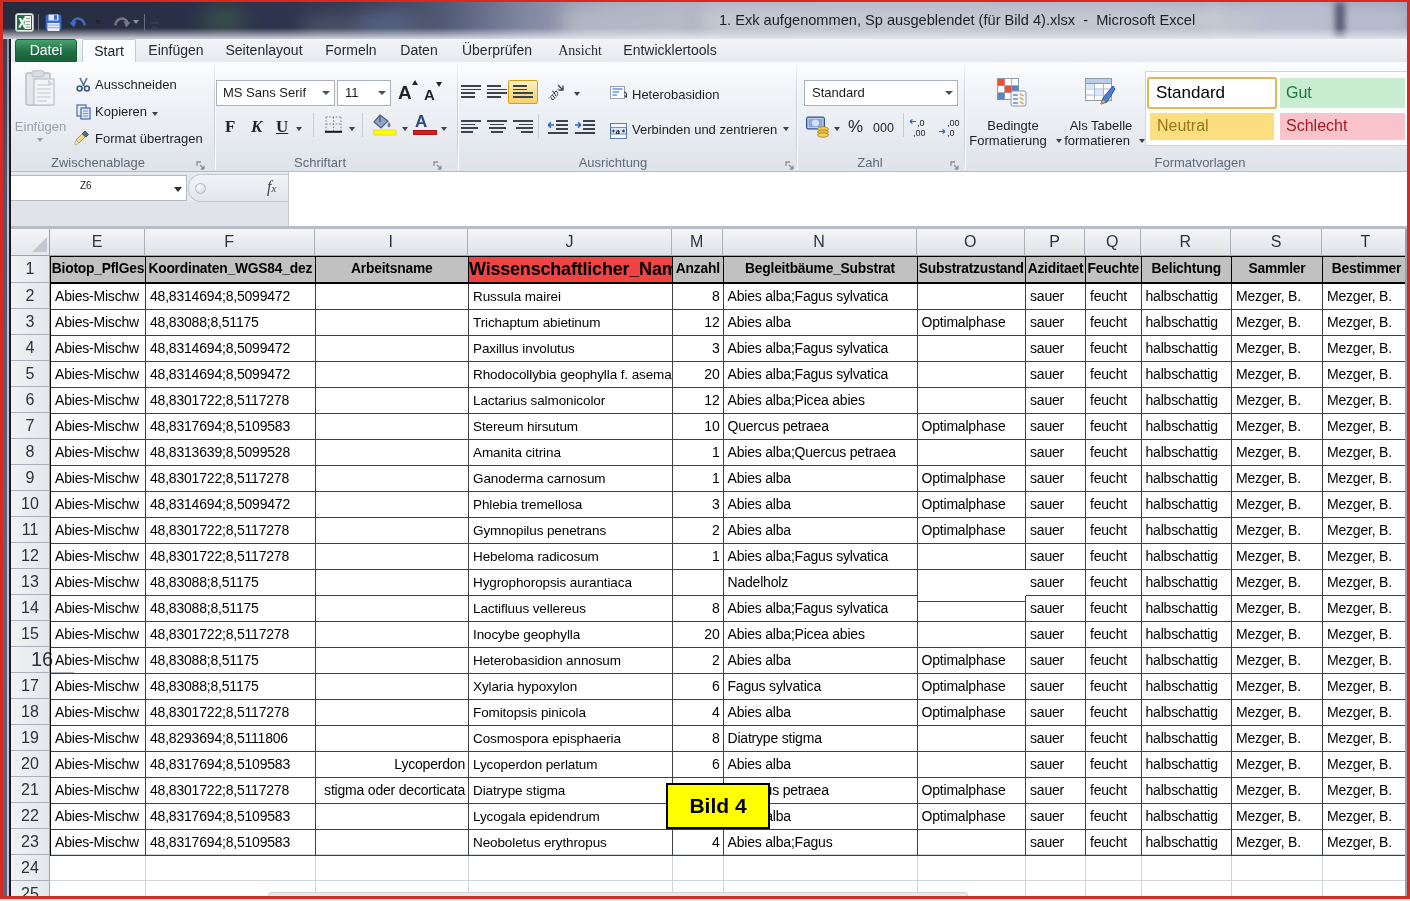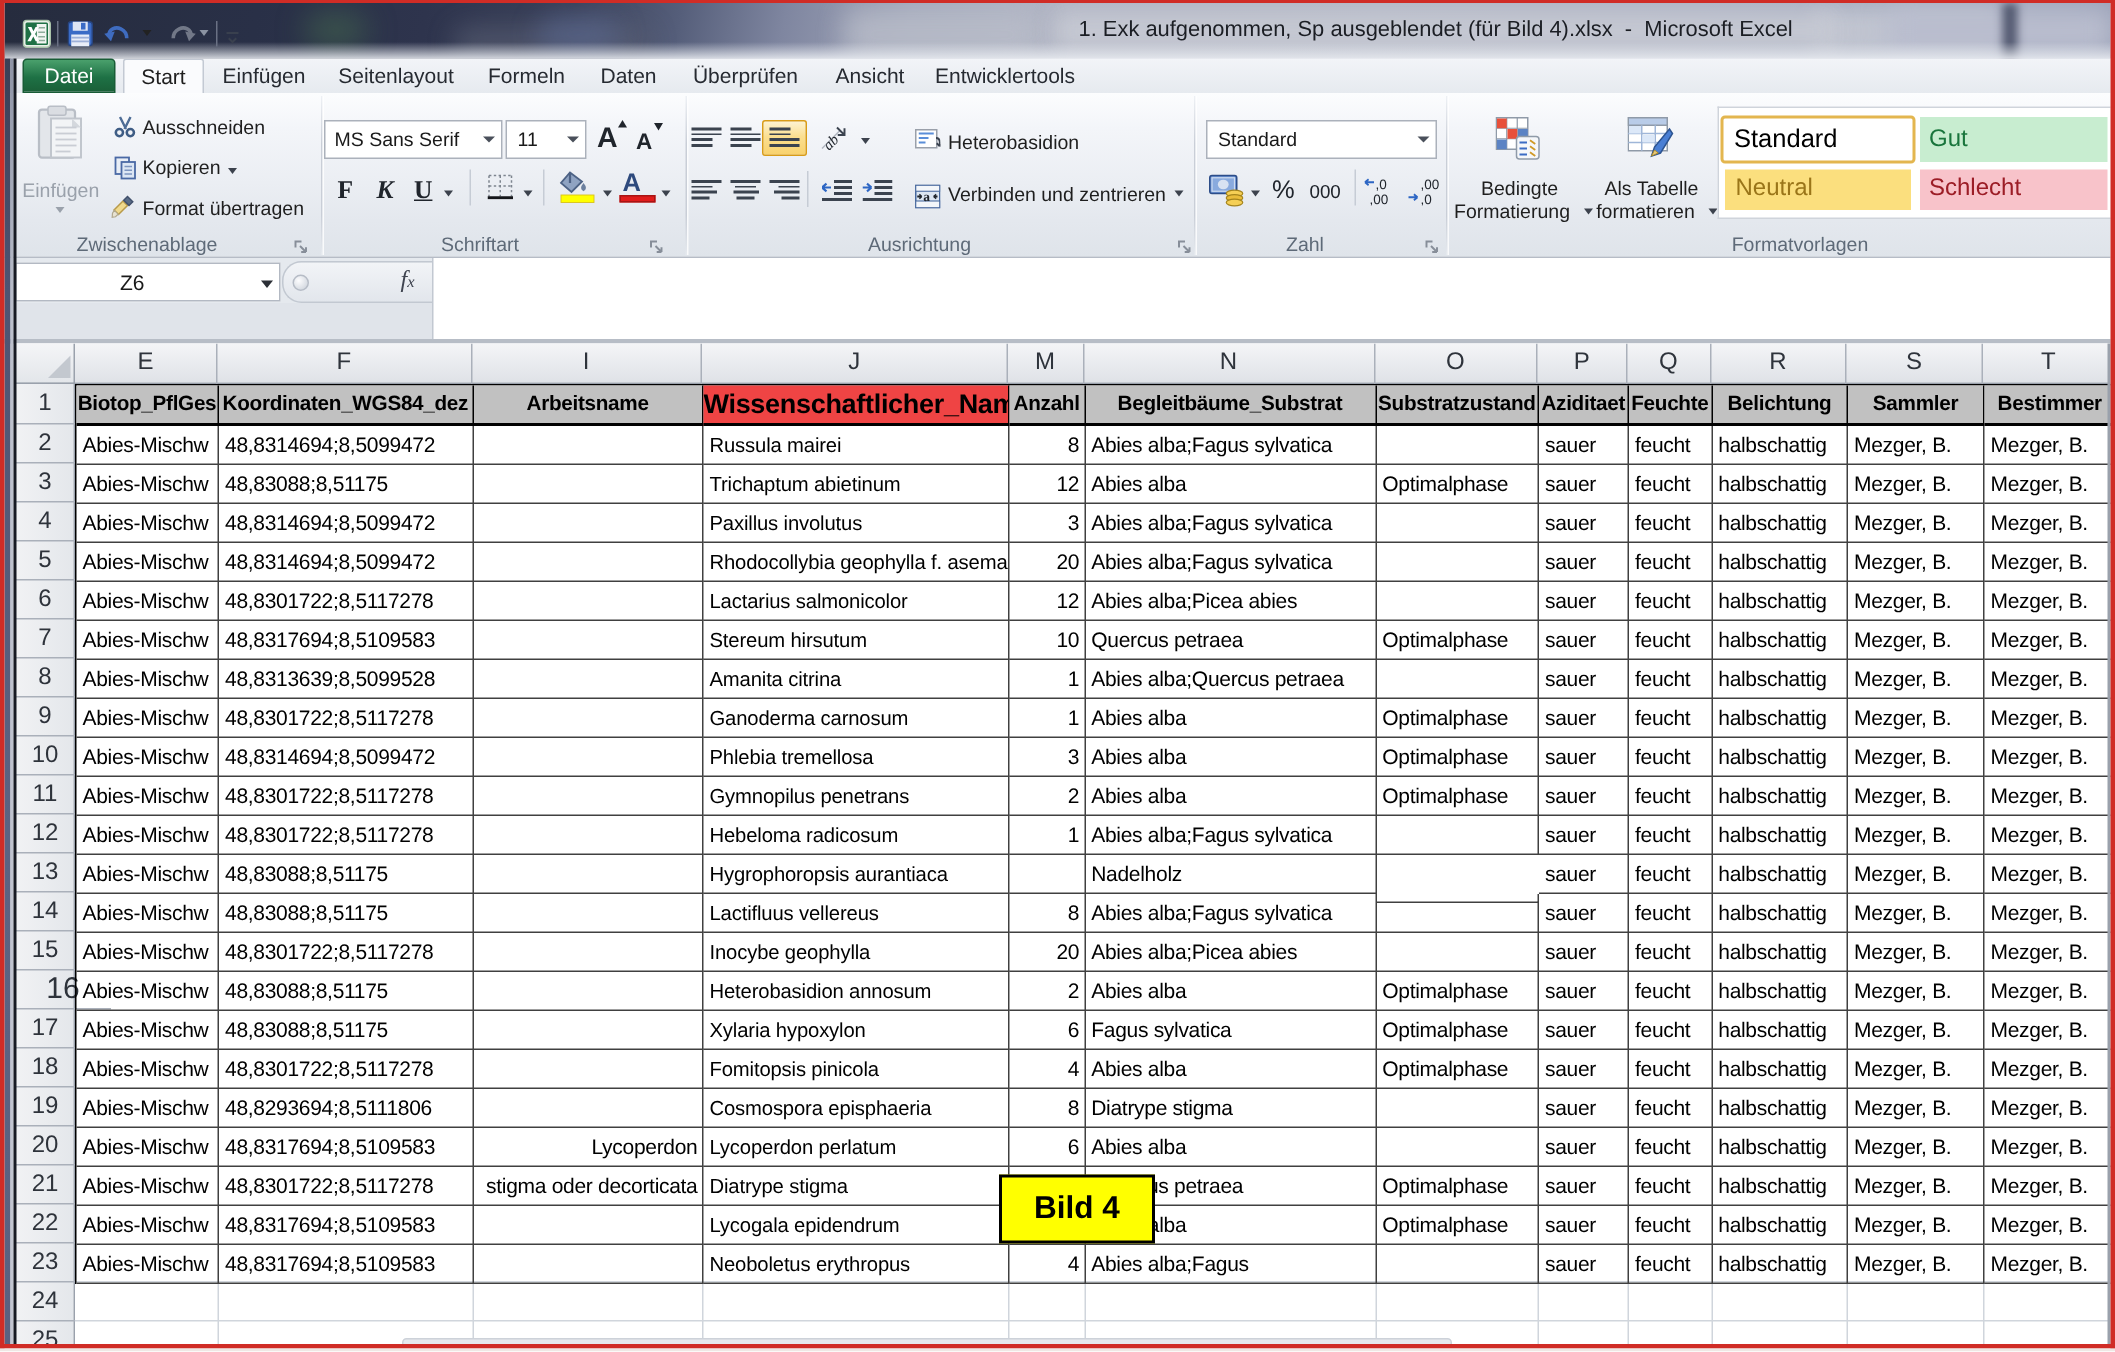--- a/index.html
+++ b/index.html
@@ -60,21 +60,21 @@
       </svg></div>
 </div>
 <div class="ab" style="left:3px;top:39px;width:1404px;height:23px;background:linear-gradient(#f2f4f8,#e6eaef);"></div>
 <div class="ab" style="left:15px;top:39px;width:62px;height:23px;border-radius:3px 3px 0 0;background:linear-gradient(#4aa06c,#1e7145 55%,#1a6038);border:1px solid #185c36;color:#fff;font-size:14px;text-align:center;line-height:21px;">Datei</div>
 <div class="ab" style="left:82px;top:39px;width:54px;height:24px;border-radius:2px 2px 0 0;background:#fafbfd;border:1px solid #c3c9d3;border-bottom:none;color:#1e1e1e;font-size:14px;text-align:center;line-height:22px;">Start</div>
 <div class="ab" style="left:106px;top:40px;width:140px;height:22px;font-size:14px;color:#262a31;text-align:center;line-height:21px;">Einfügen</div>
 <div class="ab" style="left:194px;top:40px;width:140px;height:22px;font-size:14px;color:#262a31;text-align:center;line-height:21px;">Seitenlayout</div>
 <div class="ab" style="left:281px;top:40px;width:140px;height:22px;font-size:14px;color:#262a31;text-align:center;line-height:21px;">Formeln</div>
 <div class="ab" style="left:349px;top:40px;width:140px;height:22px;font-size:14px;color:#262a31;text-align:center;line-height:21px;">Daten</div>
 <div class="ab" style="left:427px;top:40px;width:140px;height:22px;font-size:14px;color:#262a31;text-align:center;line-height:21px;">Überprüfen</div>
-<div class="ab" style="left:510px;top:40px;width:140px;height:22px;font-size:14px;color:#262a31;text-align:center;line-height:21px;">Ansicht</div>
+<div class="ab" style="left:510px;top:40px;width:140px;height:22px;font-size:14px;color:#262a31;text-align:center;line-height:21px;font-family:Liberation Serif, serif;">Ansicht</div>
 <div class="ab" style="left:600px;top:40px;width:140px;height:22px;font-size:14px;color:#262a31;text-align:center;line-height:21px;">Entwicklertools</div>
 <div class="ab" style="left:3px;top:62px;width:1404px;height:110px;background:linear-gradient(#fcfdfe 0%,#f3f5f9 22%,#ebeef3 55%,#e4e8ee 78%,#dfe4ea 100%);border-bottom:1px solid #b6bcc6;overflow:hidden;"></div>
 <div class="ab" style="left:213.5px;top:64px;width:1px;height:106px;background:linear-gradient(#eef1f5,#c9ced7 30%,#c9ced7 75%,#e6eaef);"></div>
 <div class="ab" style="left:214.5px;top:64px;width:1px;height:106px;background:rgba(255,255,255,.8);"></div>
 <div class="ab" style="left:457px;top:64px;width:1px;height:106px;background:linear-gradient(#eef1f5,#c9ced7 30%,#c9ced7 75%,#e6eaef);"></div>
 <div class="ab" style="left:458px;top:64px;width:1px;height:106px;background:rgba(255,255,255,.8);"></div>
 <div class="ab" style="left:795.5px;top:64px;width:1px;height:106px;background:linear-gradient(#eef1f5,#c9ced7 30%,#c9ced7 75%,#e6eaef);"></div>
 <div class="ab" style="left:796.5px;top:64px;width:1px;height:106px;background:rgba(255,255,255,.8);"></div>
 <div class="ab" style="left:963.5px;top:64px;width:1px;height:106px;background:linear-gradient(#eef1f5,#c9ced7 30%,#c9ced7 75%,#e6eaef);"></div>
 <div class="ab" style="left:964.5px;top:64px;width:1px;height:106px;background:rgba(255,255,255,.8);"></div>
@@ -332,21 +332,21 @@
 <div class="ab" style="left:1147px;top:77px;width:130px;height:32px;background:#fff;border:2px solid #e3b64f;border-radius:3px;"></div>
 <div class="ab" style="left:1156px;top:83px;font-size:17px;color:#000;">Standard</div>
 <div class="ab" style="left:1280px;top:78px;width:125px;height:30px;background:#c8edd0;"></div>
 <div class="ab" style="left:1286px;top:84px;font-size:16px;color:#19753c;">Gut</div>
 <div class="ab" style="left:1150px;top:113px;width:124px;height:27px;background:#fbdf7e;"></div>
 <div class="ab" style="left:1157px;top:117px;font-size:16px;color:#9a7519;">Neutral</div>
 <div class="ab" style="left:1280px;top:113px;width:125px;height:27px;background:#f8c3ca;"></div>
 <div class="ab" style="left:1286px;top:117px;font-size:16px;color:#9c1d26;">Schlecht</div>
 <div class="ab" style="left:3px;top:172px;width:1404px;height:57px;background:#e5e9ee;"></div>
 <div class="ab" style="left:10px;top:175px;width:177px;height:26px;background:#fff;border:1px solid #b3b9c3;"></div>
-<div class="ab" style="left:80px;top:180px;font-size:14px;color:#1a1a1a;">Z6</div>
+<div class="ab" style="left:80px;top:180px;font-size:10px;color:#1a1a1a;">Z6</div>
 <div class="ab" style="left:174px;top:187px;width:0;height:0;border-left:4.5px solid transparent;border-right:4.5px solid transparent;border-top:5px solid #2b2f36;"></div>
 <div class="ab" style="left:188px;top:174px;width:100px;height:28px;background:linear-gradient(#f2f4f7,#e2e6ec);border:1px solid #c2c8d1;border-radius:13px 0 0 13px;border-right:none;"></div>
 <div class="ab" style="left:195px;top:183px;width:11px;height:11px;border-radius:50%;background:radial-gradient(circle at 35% 35%,#fdfdfe,#c9cfd8);border:1px solid #b6bcc6;"></div>
 <div class="ab" style="left:267px;top:178px;font-size:16px;font-style:italic;color:#3f4450;font-family:'Liberation Serif',serif;">f<span style="font-size:11px;">x</span></div>
 <div class="ab" style="left:288px;top:172px;width:1119px;height:54px;background:#fff;border-left:1px solid #c2c8d1;"></div>
 <div class="ab" style="left:10px;top:202px;width:278px;height:24px;background:#e0e4ea;"></div>
 <div class="ab" style="left:3px;top:226px;width:1404px;height:3px;background:#b7bdc6;"></div>
 <div class="ab" style="left:10px;top:229px;width:1397px;height:668px;background:#fff;overflow:hidden;">
 <div class="ab" style="left:0;top:0;width:1397px;height:27px;background:linear-gradient(#f4f5f7,#dfe2e7);border-bottom:1px solid #9aa1ac;"></div>
 <div class="ab" style="left:0;top:0;width:40px;height:27px;background:linear-gradient(#f4f5f7,#e3e6ea);border-right:1px solid #9aa1ac;border-bottom:1px solid #9aa1ac;"></div>

